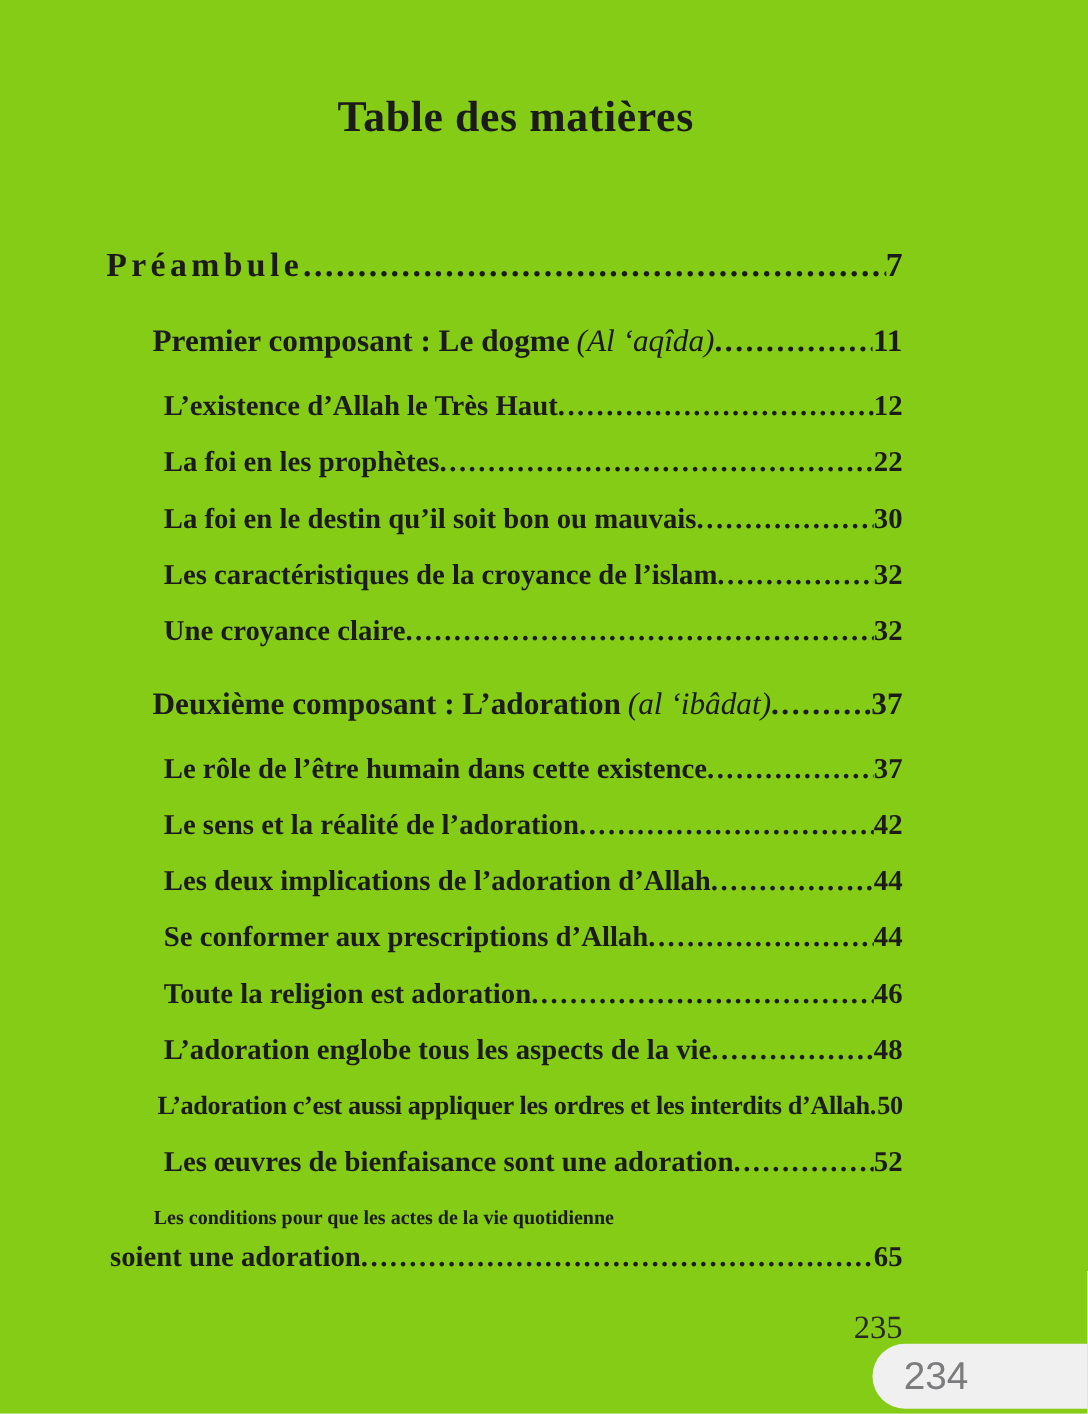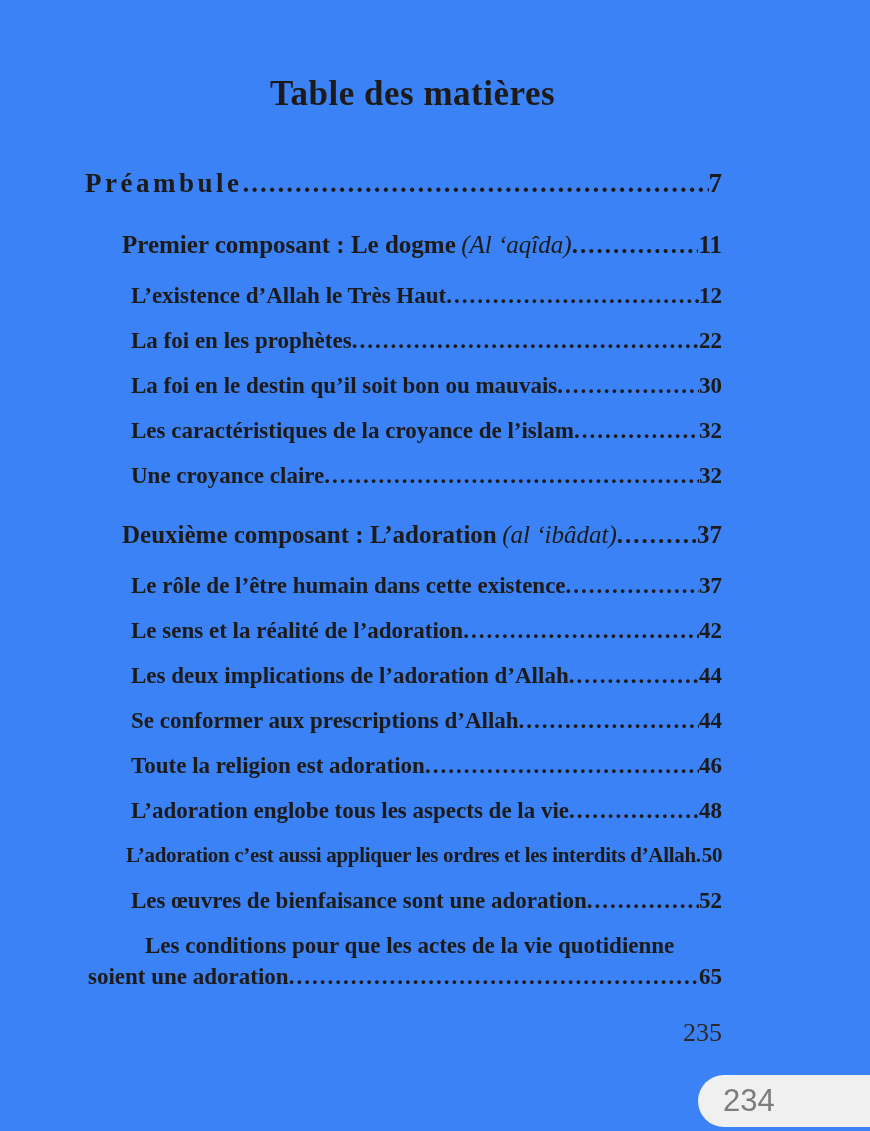--- a/index.html
+++ b/index.html
@@ -6,21 +6,21 @@
   html, body {
     width: 870px; height: 1131px;
     background: #ffffff;
     overflow: hidden;
     font-family: "Liberation Serif", serif;
     color: #1d1b19;
   }
   .page {
     position: relative;
     width: 870px; height: 1131px;
-    background: #3b82f6;
+    background: #84cc16;
   }
   .content {
     position: absolute;
     left: 85px; top: 0;
     width: 637px;
   }
   .doc-title {
     margin-top: 74px;
     text-align: center;
     font-size: 35px;
@@ -45,36 +45,36 @@
   }
   .leader::after {
     content: "..................................................................................................................................................................";
   }
   .pg { flex: 0 0 auto; }
 
   .lvl0 { font-size: 27px; line-height: 34px; margin-top: 21px; }
   .lvl1 { font-size: 25px; line-height: 32px; margin-left: 37px; margin-top: 16px; }
   .lvl2 { font-size: 23px; line-height: 29px; margin-left: 46px; margin-top: 16px; }
 
-  .first-row { margin-top: 52px; }
+  .first-row { margin-top: 81px; }
   .spaced .lbl { letter-spacing: 3.5px; }
   .after-lvl1 { margin-top: 20px; }
 
   .tight {
     font-size: 21px;
     letter-spacing: -0.3px;
     margin-left: 41px;
   }
   .tight .leader { letter-spacing: 0; }
 
   .cont-line1 {
     font-weight: bold;
-    font-size: 23px;
+    font-size: 16px;
     line-height: 29px;
-    margin-left: 60px;
+    margin-left: 38px;
     margin-top: 16px;
     white-space: nowrap;
   }
   .cont-line2 {
     margin-left: 3px;
     margin-top: 2px;
   }
 
   .footer-num {
     margin-top: 27px;

